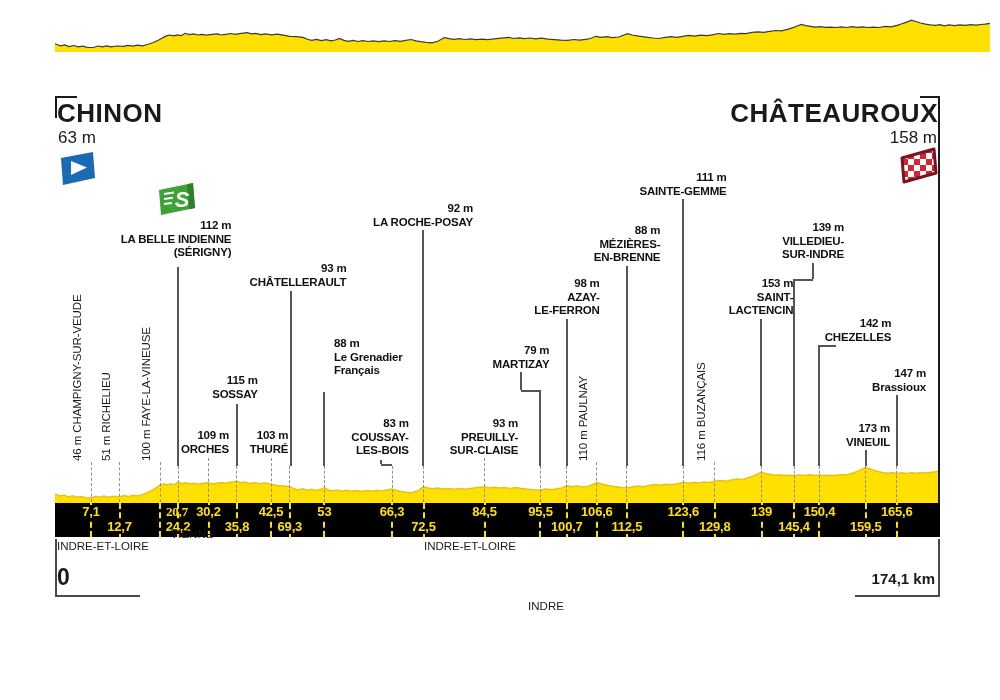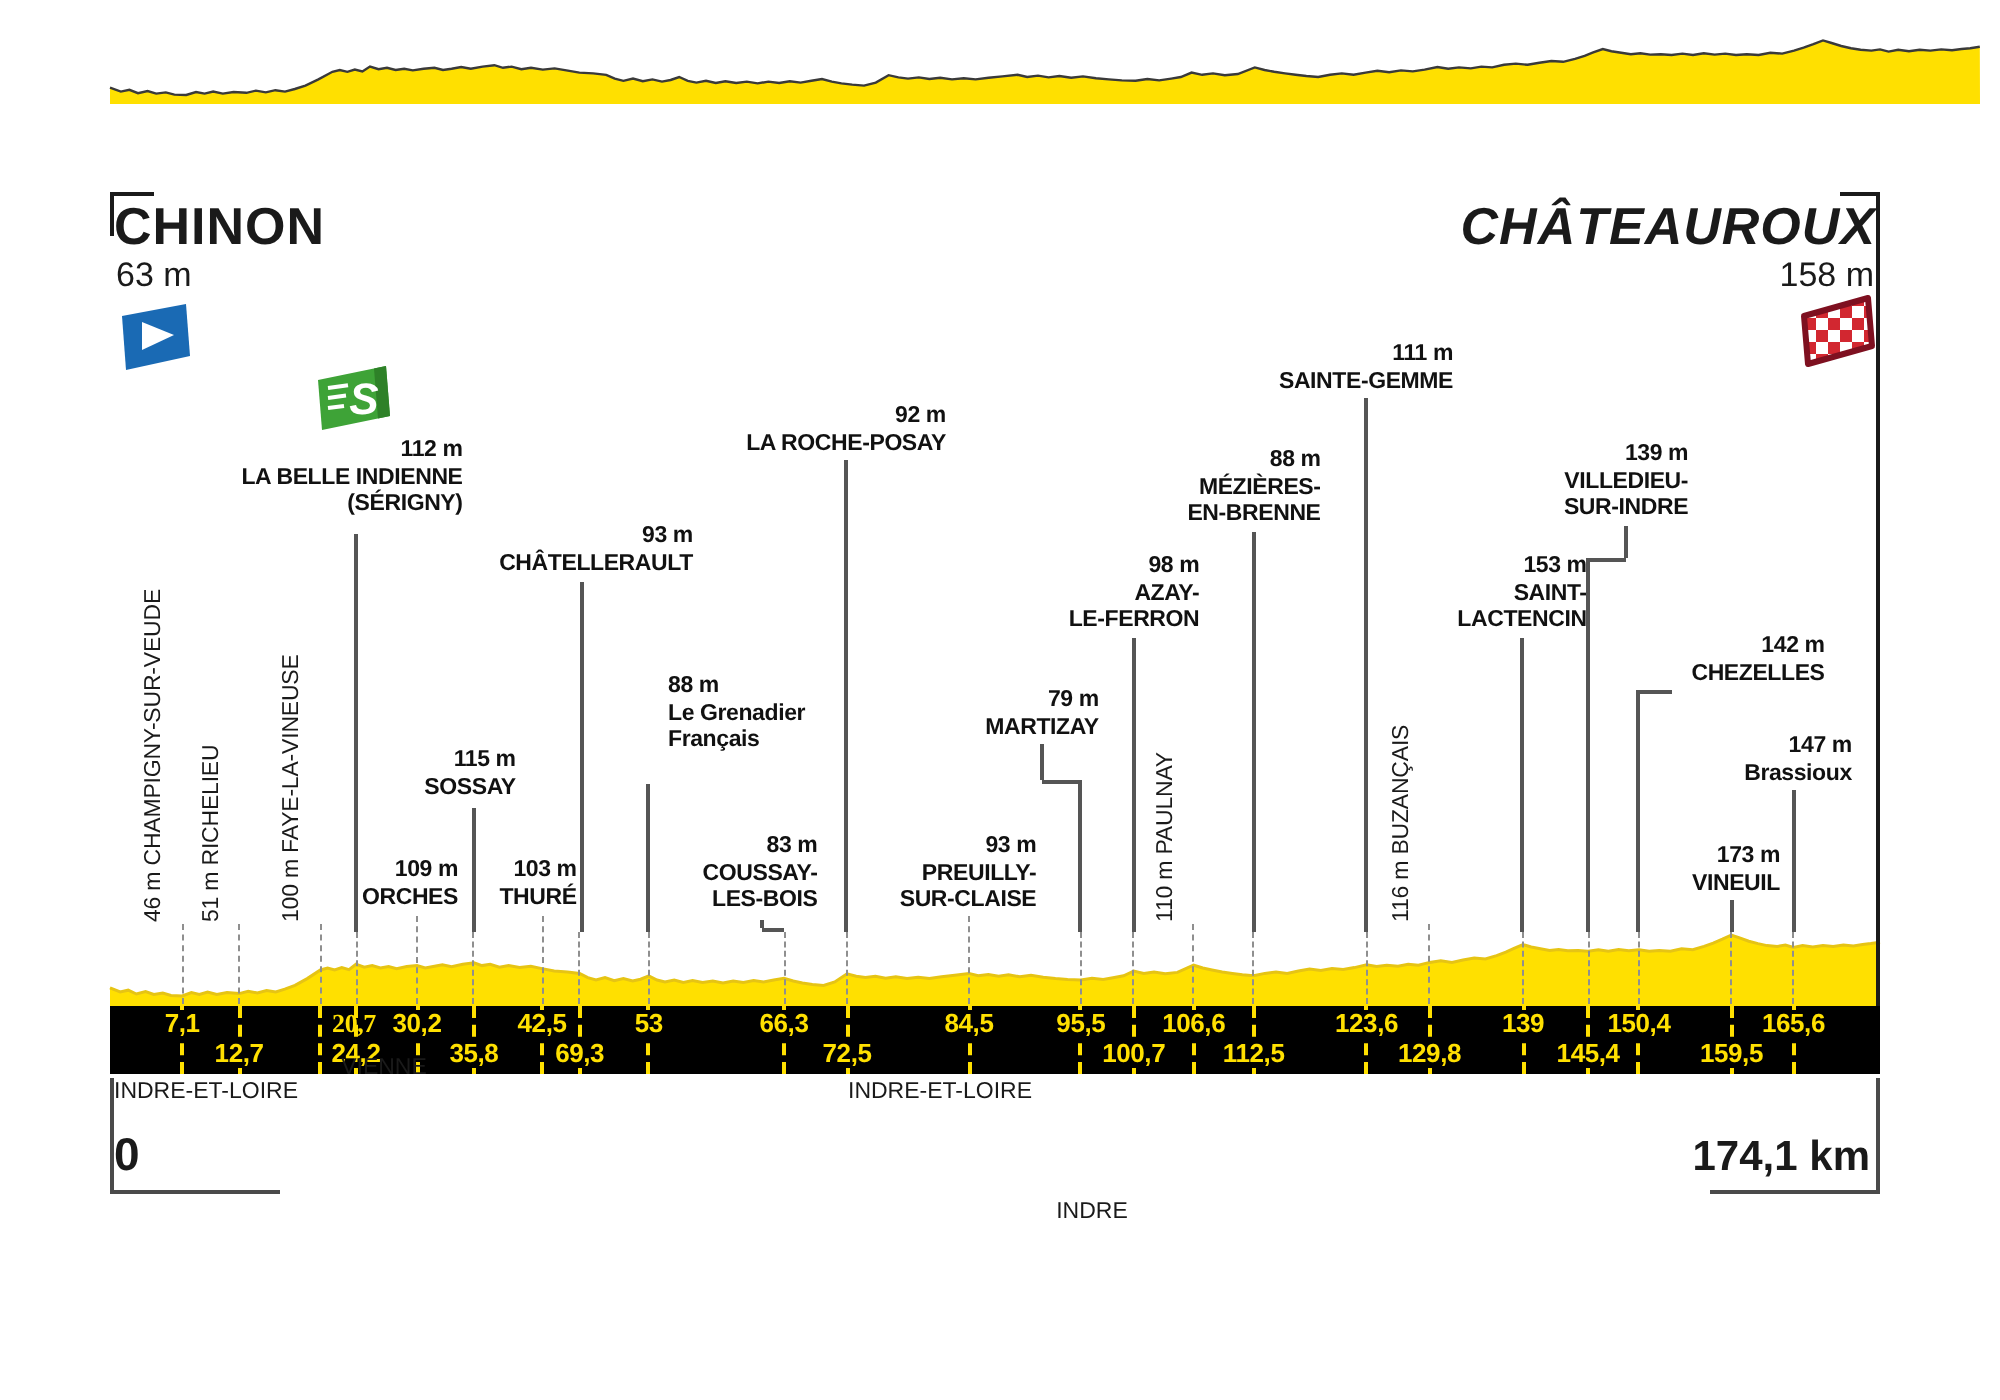--- a/index.html
+++ b/index.html
@@ -42,21 +42,21 @@
   <div class="bracket" style="left:55px;top:96px;width:20px;height:20px;border-left:2px solid #1a1a1a;border-top:2px solid #1a1a1a;"></div>
   <div class="title" style="left:57px;top:99px;">CHINON</div>
   <div class="elev" style="left:58px;top:128px;">63 m</div>
   <svg class="abs" style="left:57px;top:150px;" width="42" height="38" viewBox="0 0 42 38">
     <path d="M4,8 L36,2 L38,28 L6,35 Z" fill="#1A6AB4"></path>
     <path d="M14,11 L30,17.5 L14,25 Z" fill="#fff"></path>
   </svg>
 
   <div class="bracket" style="left:920px;top:96px;width:20px;height:2px;background:#1a1a1a;"></div>
   <div class="abs" style="left:938px;top:96px;width:2px;height:407px;background:#1a1a1a;"></div>
-  <div class="title" style="right:62px;top:99px;text-align:left;font-style:italic;">CHÂTEAUROUX</div>
+  <div class="title" style="right:62px;top:99px;text-align:left;">CHÂTEAUROUX</div>
   <div class="elev" style="right:63px;top:128px;text-align:right;">158 m</div>
   <svg class="abs" style="left:896px;top:146px;" width="46" height="42" viewBox="0 0 46 42">
     <defs>
       <clipPath id="flagclip">
           <path d="M6,12 L38,3 L40,27 L8,36 Z"></path>
         </clipPath>
     </defs>
     <g clip-path="url(#flagclip)">
       <rect x="0" y="0" width="46" height="42" fill="#fff"></rect>
       <g fill="#D22730">
@@ -206,21 +206,21 @@
       <div class="lbl" style="left: 761px; top: 277px; transform: translateX(-50%);">
         <div>153 m</div>
         <div>SAINT-</div>
         <div>LACTENCIN</div>
       </div>
       <div class="lbl" style="left: 813px; top: 221px; transform: translateX(-50%);">
         <div>139 m</div>
         <div>VILLEDIEU-</div>
         <div>SUR-INDRE</div>
       </div>
-      <div class="lbl" style="left: 858px; top: 317px; transform: translateX(-50%); margin-left: 21px;">
+      <div class="lbl" style="left: 858px; top: 317px; transform: translateX(-50%);">
         <div>142 m</div>
         <div>CHEZELLES</div>
       </div>
       <div class="lbl" style="left: 868px; top: 422px; transform: translateX(-50%);">
         <div>173 m</div>
         <div>VINEUIL</div>
       </div>
       <div class="lbl" style="left: 899px; top: 367px; transform: translateX(-50%);">
         <div>147 m</div>
         <div>Brassioux</div>
@@ -278,19 +278,19 @@
     </div>
 
   <div id="regions-layer">
       <div class="region" style="top: 540px; left: 57px;">INDRE-ET-LOIRE</div>
       <div class="region" style="top: 528px; left: 192px; transform: translateX(-50%);">VIENNE</div>
       <div class="region" style="top: 540px; left: 424px;">INDRE-ET-LOIRE</div>
       <div class="region" style="top: 556px; left: 546px; transform: translateX(-50%); margin-top: 44px;">INDRE</div>
     </div>
 
   <div class="bigkm" style="left:57px;top:564px;font-size:23px;">0</div>
-  <div class="bigkm" style="right:65px;top:566px;font-size:21px;text-align:right;">174,1 km</div>
+  <div class="bigkm" style="right:65px;top:566px;font-size:15px;text-align:right;">174,1 km</div>
 
   <div class="bracket" style="left:55px;top:539px;width:2px;height:58px;background:#4a4a4a;"></div>
   <div class="bracket" style="left:55px;top:595px;width:85px;height:2px;background:#4a4a4a;"></div>
   <div class="bracket" style="left:938px;top:539px;width:2px;height:58px;background:#4a4a4a;"></div>
   <div class="bracket" style="left:855px;top:595px;width:85px;height:2px;background:#4a4a4a;"></div>
 </div>
 
 </body></html>

